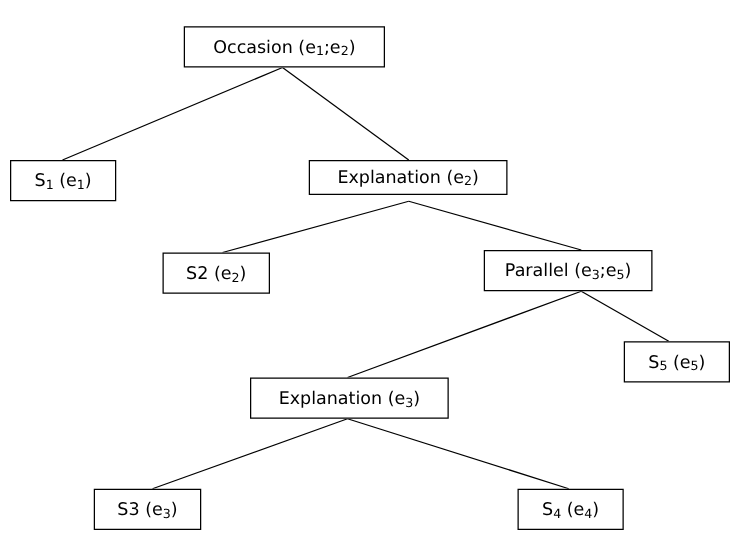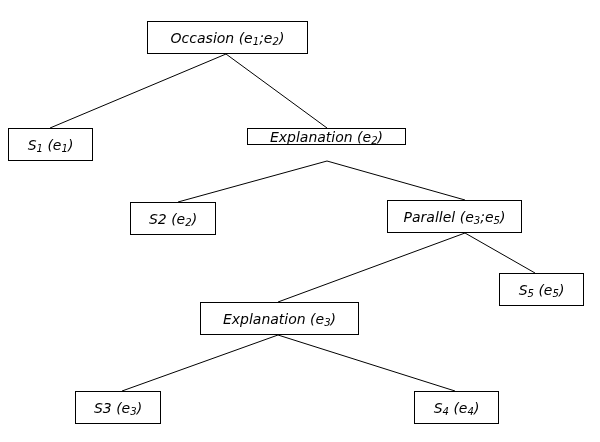--- a/index.html
+++ b/index.html
@@ -8,21 +8,20 @@
     padding: 0;
     background: #ffffff;
   }
   #canvas {
     position: relative;
     width: 600px;
     height: 442px;
     background: #ffffff;
     overflow: hidden;
     font-family: "DejaVu Sans", sans-serif;
-    font-style: italic;
   }
   #edge-layer {
     position: absolute;
     left: 0;
     top: 0;
     width: 600px;
     height: 442px;
   }
   .node {
     position: absolute;
@@ -62,21 +61,21 @@
       <line x1="278" y1="335" x2="122" y2="391" stroke="#000000" stroke-width="1"></line>
       <line x1="278" y1="335" x2="455" y2="391" stroke="#000000" stroke-width="1"></line>
     </svg>
 
   <div class="node" style="left: 147px; top: 21px; width: 161px; height: 33px; border-color: rgb(0, 0, 0); border-width: 1px;">
     <span class="lbl">Occasion (e<sub>1</sub>;e<sub>2</sub>)</span>
   </div>
   <div class="node" style="left: 8px; top: 128px; width: 85px; height: 33px; border-color: rgb(0, 0, 0); border-width: 1px;">
     <span class="lbl">S<sub>1</sub> (e<sub>1</sub>)</span>
   </div>
-  <div class="node" style="left: 247px; top: 128px; width: 159px; height: 17px; border-color: rgb(0, 0, 0); border-width: 1px;">
+  <div class="node" style="left: 247px; top: 128px; width: 159px; height: 28px; border-color: rgb(0, 0, 0); border-width: 1px;">
     <span class="lbl">Explanation (e<sub>2</sub>)</span>
   </div>
   <div class="node" style="left: 130px; top: 202px; width: 86px; height: 33px; border-color: rgb(0, 0, 0); border-width: 1px;">
     <span class="lbl">S2 (e<sub>2</sub>)</span>
   </div>
   <div class="node" style="left: 387px; top: 200px; width: 135px; height: 33px; border-color: rgb(0, 0, 0); border-width: 1px;">
     <span class="lbl">Parallel (e<sub>3</sub>;e<sub>5</sub>)</span>
   </div>
   <div class="node" style="left: 499px; top: 273px; width: 85px; height: 33px; border-color: rgb(0, 0, 0); border-width: 1px;">
     <span class="lbl">S<sub>5</sub> (e<sub>5</sub>)</span>

